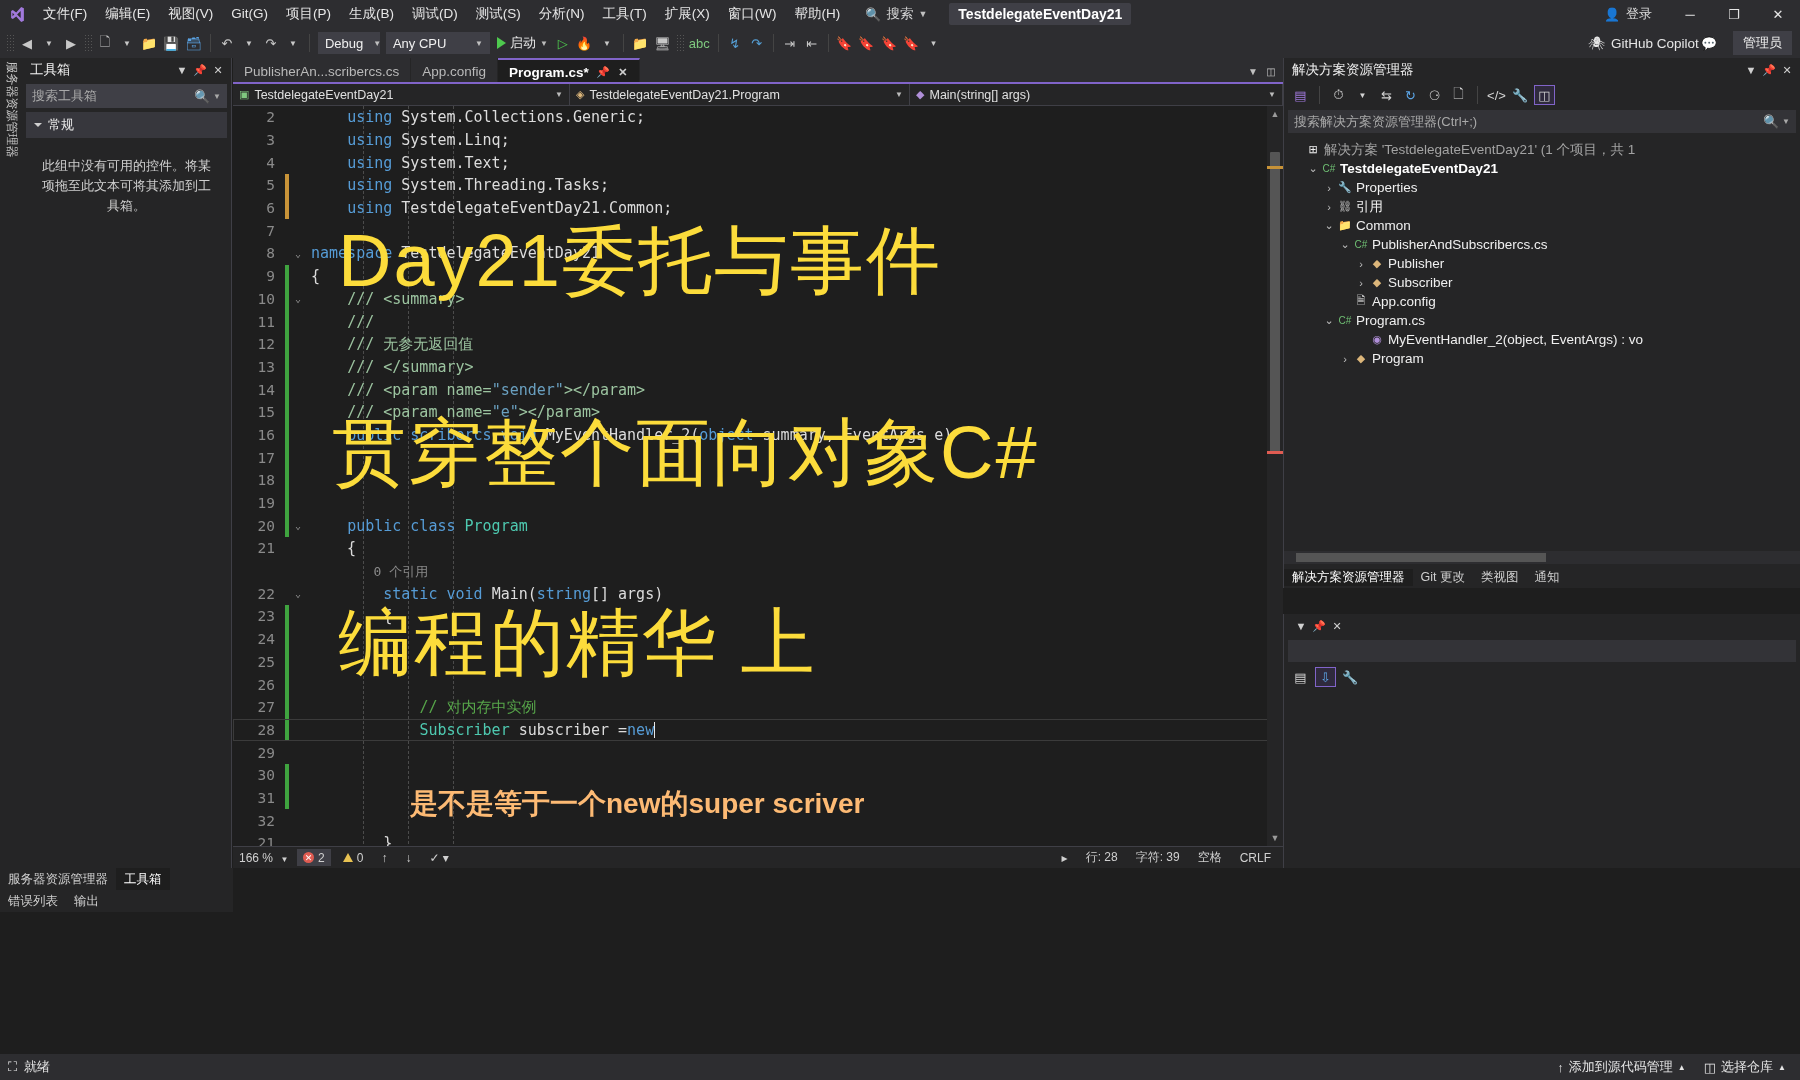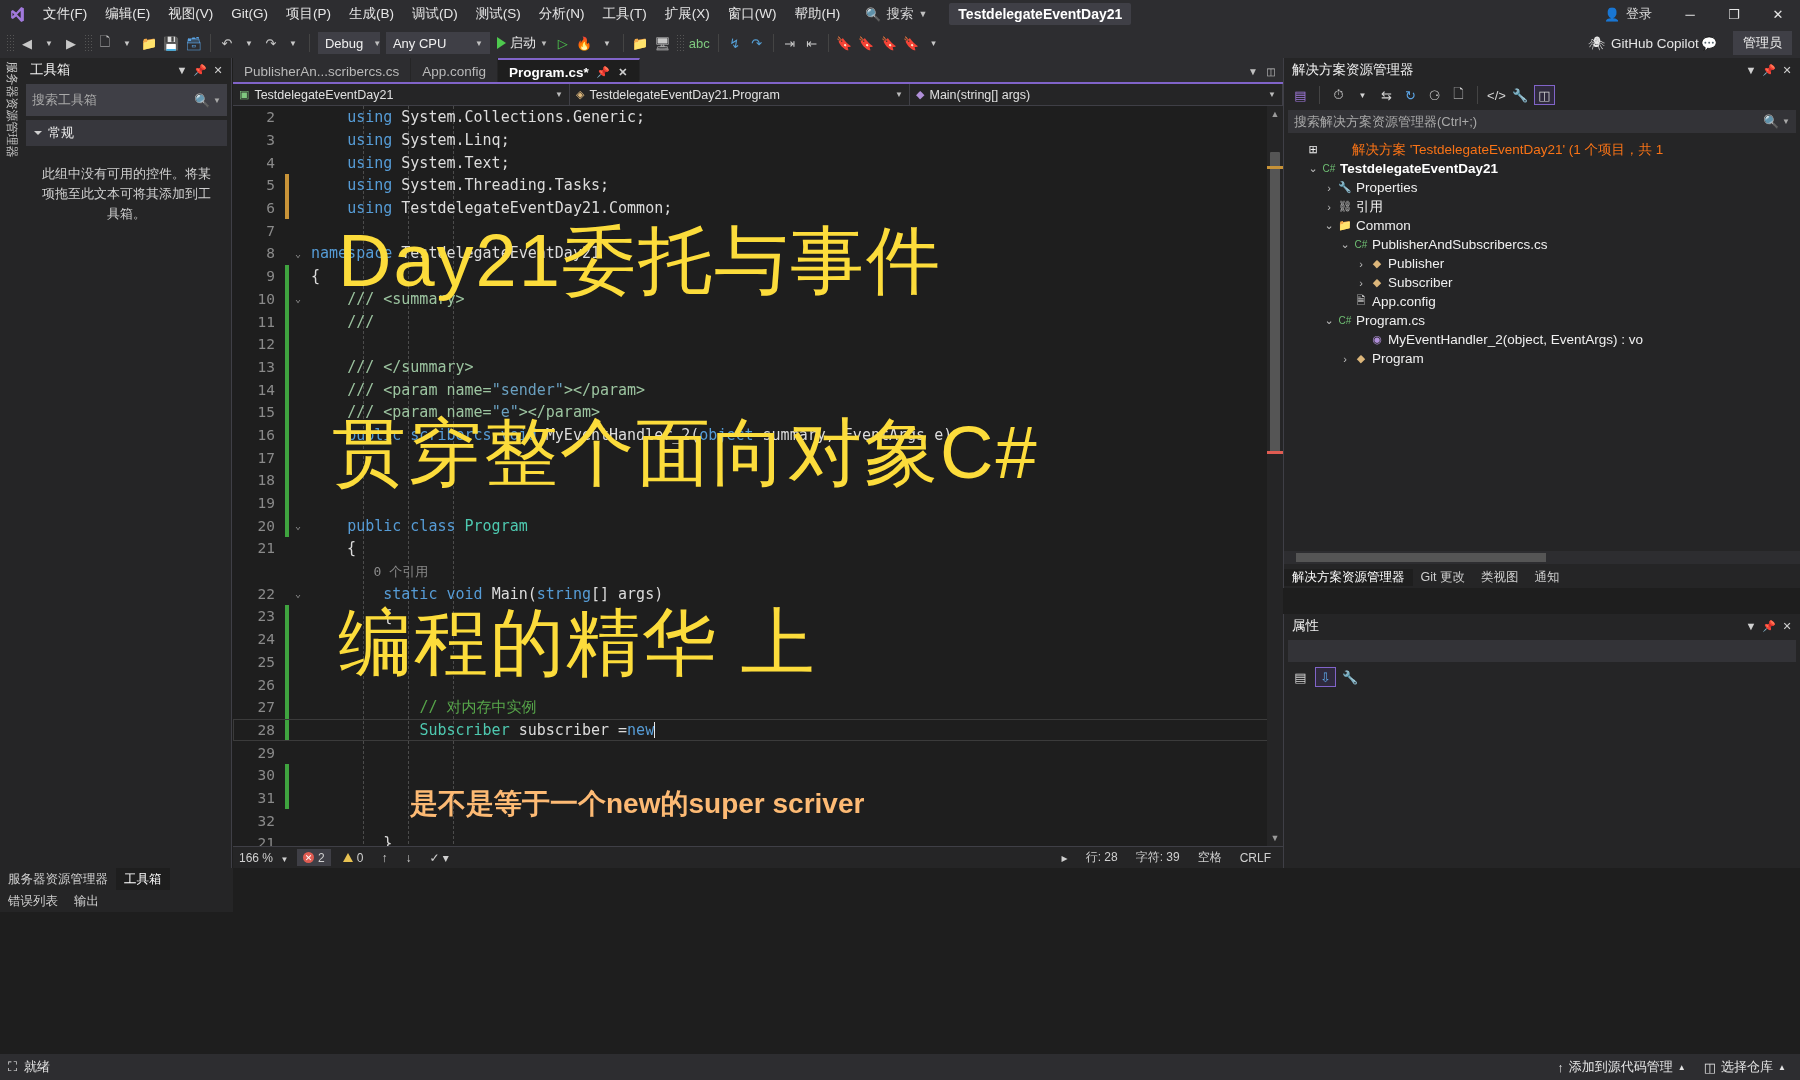--- a/index.html
+++ b/index.html
@@ -54,21 +54,21 @@
      font-size:12px; color:#c7c7c7; white-space:nowrap; }
 
   
   .toolbox { position:absolute; left:22px; top:58px; width:210px; height:810px; background:#252526;
      border-right:1px solid #3f3f46; }
   .panel-head { height:24px; display:flex; align-items:center; padding:0 4px 0 8px;
      font-size:13.5px; color:#f0f0f0; }
   .panel-head .ttl { flex:1; white-space:nowrap; }
   .hbtn { width:18px; height:18px; display:flex; align-items:center; justify-content:center;
      font-size:11px; color:#d0d0d0; }
-  .tbx-search { height:32px; margin:2px 4px 0 4px; background:#3f3f46; display:flex; align-items:center;
+  .tbx-search { height:24px; margin:2px 4px 0 4px; background:#3f3f46; display:flex; align-items:center;
      padding:0 6px; font-size:13px; color:#a9a9a9; }
   .tbx-search .sv { flex:1; }
   .tbx-group { height:26px; margin:4px 4px 0 4px; background:#37373d; display:flex; align-items:center;
      gap:6px; padding:0 8px; font-size:13px; color:#e8e8e8; }
   .tri-d { width:0;height:0;border-top:4px solid #d0d0d0;border-left:4px solid transparent;border-right:4px solid transparent; }
   .tbx-empty { margin:18px 16px 0 16px; font-size:13px; color:#cfcfcf; line-height:20px; text-align:center; }
 
   
   .editor-wrap { position:absolute; left:233px; top:58px; width:1050px; height:810px; background:#1e1e1e; }
   .tabstrip { height:26px; background:#2d2d30; display:flex; align-items:stretch; position:relative; }
@@ -358,21 +358,21 @@
         <div class="cline"><div class="lnum">2</div><div class="chglp chg-none"></div><div class="fold"></div><div class="ctext"><span class="p">    </span><span class="k">using </span><span class="p">System.Collections.Generic;</span></div></div>
         <div class="cline"><div class="lnum">3</div><div class="chglp chg-none"></div><div class="fold"></div><div class="ctext"><span class="p">    </span><span class="k">using </span><span class="p">System.Linq;</span></div></div>
         <div class="cline"><div class="lnum">4</div><div class="chglp chg-none"></div><div class="fold"></div><div class="ctext"><span class="p">    </span><span class="k">using </span><span class="p">System.Text;</span></div></div>
         <div class="cline"><div class="lnum">5</div><div class="chglp chg-orange"></div><div class="fold"></div><div class="ctext"><span class="p">    </span><span class="k">using </span><span class="p">System.Threading.Tasks;</span></div></div>
         <div class="cline"><div class="lnum">6</div><div class="chglp chg-orange"></div><div class="fold"></div><div class="ctext"><span class="p">    </span><span class="k">using </span><span class="p">TestdelegateEventDay21.Common;</span></div></div>
         <div class="cline"><div class="lnum">7</div><div class="chglp chg-none"></div><div class="fold"></div><div class="ctext"></div></div>
         <div class="cline"><div class="lnum">8</div><div class="chglp chg-none"></div><div class="fold">⌄</div><div class="ctext"><span class="k">namespace </span><span class="p">Testdel</span><span class="p">egateEventDay21</span></div></div>
         <div class="cline"><div class="lnum">9</div><div class="chglp chg-green"></div><div class="fold"></div><div class="ctext"><span class="p">{</span></div></div>
         <div class="cline"><div class="lnum">10</div><div class="chglp chg-green"></div><div class="fold">⌄</div><div class="ctext"><span class="p">    </span><span class="cx">/// &lt;summary&gt;</span></div></div>
         <div class="cline"><div class="lnum">11</div><div class="chglp chg-green"></div><div class="fold"></div><div class="ctext"><span class="p">    </span><span class="cx">/// </span></div></div>
-        <div class="cline"><div class="lnum">12</div><div class="chglp chg-green"></div><div class="fold"></div></div>
+        <div class="cline"><div class="lnum">12</div><div class="chglp chg-green"></div><div class="fold"></div><div class="ctext"><span class="p">    </span><span class="cx">/// 无参无返回值</span></div></div>
         <div class="cline"><div class="lnum">13</div><div class="chglp chg-green"></div><div class="fold"></div><div class="ctext"><span class="p">    </span><span class="cx">/// &lt;/summary&gt;</span></div></div>
         <div class="cline"><div class="lnum">14</div><div class="chglp chg-green"></div><div class="fold"></div><div class="ctext"><span class="p">    </span><span class="cx">/// &lt;param name=</span><span class="cxn">"sender"</span><span class="cx">&gt;&lt;/param&gt;</span></div></div>
         <div class="cline"><div class="lnum">15</div><div class="chglp chg-green"></div><div class="fold"></div><div class="ctext"><span class="p">    </span><span class="cx">/// &lt;param name=</span><span class="cxn">"e"</span><span class="cx">&gt;&lt;/param&gt;</span></div></div>
         <div class="cline"><div class="lnum">16</div><div class="chglp chg-green"></div><div class="fold"></div><div class="ctext"><span class="p">    </span><span class="k">public scribercs void </span><span class="p">MyEventHandler_2(</span><span class="k">object</span><span class="p"> summary, EventArgs e)</span></div></div>
         <div class="cline"><div class="lnum">17</div><div class="chglp chg-green"></div><div class="fold"></div><div class="ctext"></div></div>
         <div class="cline"><div class="lnum">18</div><div class="chglp chg-green"></div><div class="fold"></div><div class="ctext"></div></div>
         <div class="cline"><div class="lnum">19</div><div class="chglp chg-green"></div><div class="fold"></div><div class="ctext"></div></div>
         <div class="cline"><div class="lnum">20</div><div class="chglp chg-green"></div><div class="fold">⌄</div><div class="ctext"><span class="p">    </span><span class="k">public class </span><span class="t">Program</span></div></div>
         <div class="cline"><div class="lnum">21</div><div class="chglp chg-none"></div><div class="fold"></div><div class="ctext"><span class="p">    {</span></div></div>
         <div class="cline"><div class="lnum"></div><div class="chglp chg-none"></div><div class="fold"></div><div class="ctext"><span class="hint">        0 个引用</span></div></div>
@@ -447,21 +447,21 @@
     </div>
     <div class="se-search">
       <span style="flex:1">搜索解决方案资源管理器(Ctrl+;)</span>
       <span>🔍</span>
       <span style="font-size:8px;margin-left:3px">▼</span>
     </div>
     <div class="se-tree" id="se-tree">
         <div class="trow" style="padding-left: 6px;">
           <span class="exp"></span>
           <span class="ico">⊞</span>
-          <span class="lbl" style="color: #f97316; margin-left: 28px;">解决方案 'TestdelegateEventDay21' (1 个项目，共 1</span>
+          <span class="lbl" style="color: #a3a3a3;">解决方案 'TestdelegateEventDay21' (1 个项目，共 1</span>
         </div>
         <div class="trow" style="padding-left: 22px;">
           <span class="exp" style="font-size: 11px;">⌄</span>
           <span class="ico" style="color: rgb(111, 191, 115); font-size: 10px;">C#</span>
           <span class="lbl bold" style="color: rgb(255, 255, 255);">TestdelegateEventDay21</span>
         </div>
         <div class="trow" style="padding-left: 38px;">
           <span class="exp" style="font-size: 11px;">›</span>
           <span class="ico">🔧</span>
           <span class="lbl" style="color: rgb(240, 240, 240);">Properties</span>
@@ -518,21 +518,20 @@
     <div class="se-bottom-tabs">
       <div class="se-bt on">解决方案资源管理器</div>
       <div class="se-bt">Git 更改</div>
       <div class="se-bt">类视图</div>
       <div class="se-bt">通知</div>
     </div>
   </div>
 
   <div class="props">
     <div class="panel-head">
-      <span class="ttl">属性</span>
       <span class="hbtn">▼</span>
       <span class="hbtn">📌</span>
       <span class="hbtn">✕</span>
     </div>
     <div class="props-combo"></div>
     <div class="props-toolbar">
       <span class="se-tb-btn">▤</span>
       <span class="se-tb-btn sel" style="color:#5ba4e5">⇩</span>
       <span class="se-tb-btn">🔧</span>
     </div>

